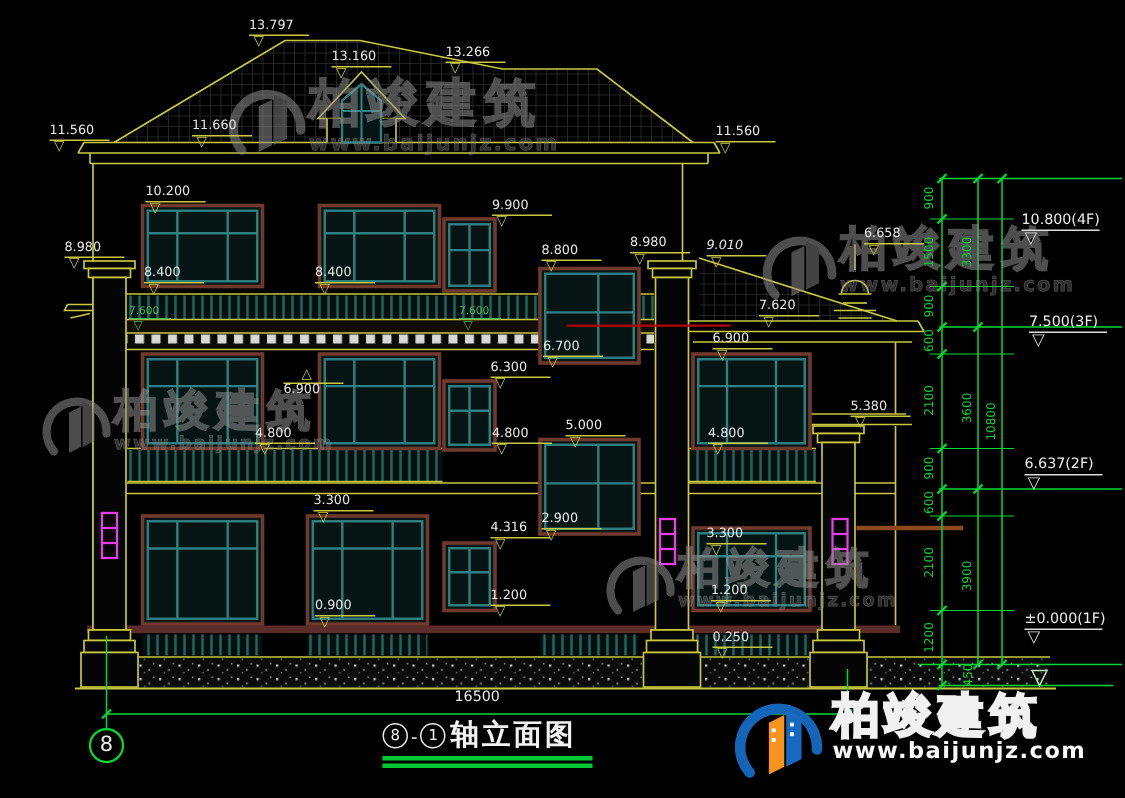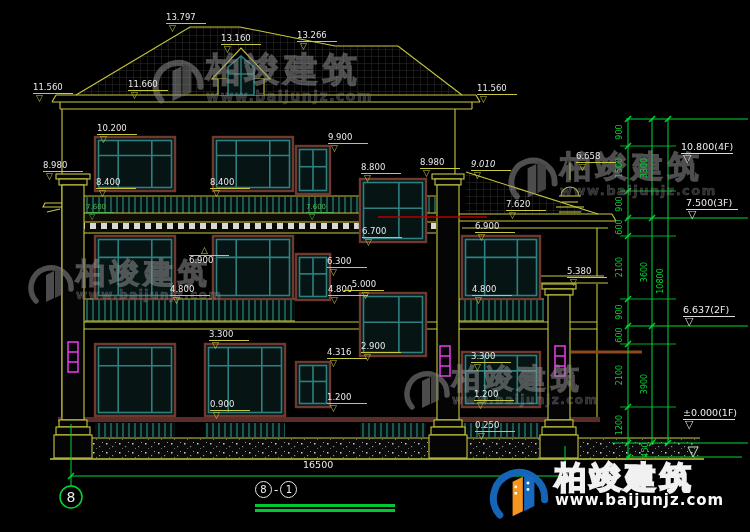--- a/index.html
+++ b/index.html
@@ -347,39 +347,39 @@
       <div class="flag" style="left: 43px; top: 161px;"><span>8.980</span><span class="ln"></span><span class="tri">▽</span></div>
       <div class="flag" style="left: 96px; top: 178px;"><span>8.400</span><span class="ln"></span><span class="tri">▽</span></div>
       <div class="flag" style="left: 210px; top: 178px;"><span>8.400</span><span class="ln"></span><span class="tri">▽</span></div>
       <div class="flag" style="left: 361px; top: 163px;"><span>8.800</span><span class="ln"></span><span class="tri">▽</span></div>
       <div class="flag" style="left: 420px; top: 158px;"><span>8.980</span><span class="ln"></span><span class="tri">▽</span></div>
       <div class="flag" style="left: 471px; top: 160px; font-style: italic;"><span>9.010</span><span class="ln"></span><span class="tri">▽</span></div>
       <div class="flag" style="left: 576px; top: 152px;"><span>6.658</span><span class="ln"></span><span class="tri">▽</span></div>
       <div class="flag" style="left: 506px; top: 200px;"><span>7.620</span><span class="ln"></span><span class="tri">▽</span></div>
       <div class="flag" style="left: 475px; top: 222px;"><span>6.900</span><span class="ln"></span><span class="tri">▽</span></div>
       <div class="flag" style="left: 362px; top: 227px;"><span>6.700</span><span class="ln"></span><span class="tri">▽</span></div>
-      <div class="flag" style="left: 327px; top: 241px; margin-top: 16px;"><span>6.300</span><span class="ln"></span><span class="tri">▽</span></div>
+      <div class="flag" style="left: 327px; top: 241px;"><span>6.300</span><span class="ln"></span><span class="tri">▽</span></div>
       <div class="flag up" style="left: 189px; top: 246px;"><span class="tri">△</span><span class="ln"></span><span>6.900</span></div>
       <div class="flag green" style="left: 86px; top: 204px;"><span>7.600</span><span class="ln"></span><span class="tri">▽</span></div>
       <div class="flag green" style="left: 306px; top: 204px;"><span>7.600</span><span class="ln"></span><span class="tri">▽</span></div>
       <div class="flag" style="left: 567px; top: 267px;"><span>5.380</span><span class="ln"></span><span class="tri">▽</span></div>
       <div class="flag" style="left: 170px; top: 285px;"><span>4.800</span><span class="ln"></span><span class="tri">▽</span></div>
       <div class="flag" style="left: 328px; top: 285px;"><span>4.800</span><span class="ln"></span><span class="tri">▽</span></div>
-      <div class="flag" style="left: 344px; top: 280px; text-align: center;"><span>5.000</span><span class="ln"></span><span class="tri">▽</span></div>
+      <div class="flag" style="left: 377px; top: 280px;"><span>5.000</span><span class="ln"></span><span class="tri">▽</span></div>
       <div class="flag" style="left: 472px; top: 285px;"><span>4.800</span><span class="ln"></span><span class="tri">▽</span></div>
       <div class="flag" style="left: 209px; top: 330px;"><span>3.300</span><span class="ln"></span><span class="tri">▽</span></div>
       <div class="flag" style="left: 327px; top: 348px;"><span>4.316</span><span class="ln"></span><span class="tri">▽</span></div>
       <div class="flag" style="left: 361px; top: 342px;"><span>2.900</span><span class="ln"></span><span class="tri">▽</span></div>
       <div class="flag" style="left: 471px; top: 352px;"><span>3.300</span><span class="ln"></span><span class="tri">▽</span></div>
       <div class="flag" style="left: 327px; top: 393px;"><span>1.200</span><span class="ln"></span><span class="tri">▽</span></div>
       <div class="flag" style="left: 210px; top: 400px;"><span>0.900</span><span class="ln"></span><span class="tri">▽</span></div>
       <div class="flag" style="left: 474px; top: 390px;"><span>1.200</span><span class="ln"></span><span class="tri">▽</span></div>
       <div class="flag" style="left: 475px; top: 421px;"><span>0.250</span><span class="ln"></span><span class="tri">▽</span></div>
       <div class="lvl" style="left: 681px; top: 98px; margin-top: 44px;"><span>10.800(4F)</span><span class="ln"></span><span class="tri">▽</span></div>
-      <div class="lvl" style="left: 686px; top: 198px;"><span>7.500(3F)</span><span class="ln"></span><span class="tri">▽</span></div>
+      <div class="lvl" style="left: 686px; top: 210px;"><span>7.500(3F)</span><span class="ln"></span><span class="tri">▽</span></div>
       <div class="lvl" style="left: 683px; top: 305px;"><span>6.637(2F)</span><span class="ln"></span><span class="tri">▽</span></div>
       <div class="lvl" style="left: 683px; top: 408px;"><span>±0.000(1F)</span><span class="ln"></span><span class="tri">▽</span></div>
       <div class="vdim" style="left: 620px; top: 132px;">900</div>
       <div class="vdim" style="left: 620px; top: 168px;">1500</div>
       <div class="vdim" style="left: 620px; top: 204px;">900</div>
       <div class="vdim" style="left: 620px; top: 227px;">600</div>
       <div class="vdim" style="left: 620px; top: 267px;">2100</div>
       <div class="vdim" style="left: 620px; top: 312px;">900</div>
       <div class="vdim" style="left: 620px; top: 335px;">600</div>
       <div class="vdim" style="left: 620px; top: 375px;">2100</div>
@@ -438,20 +438,21 @@
       </div>
     </div>
 
 <div class="dim16500">16500</div>
 <div class="bubble8">8</div>
 
 <div class="titleblock">
   <span class="tcirc">8</span>
   <span class="tdash">-</span>
   <span class="tcirc">1</span>
+  <span class="ttext">轴立面图</span>
 </div>
 <div class="tu" style="top:504px"></div>
 <div class="tu" style="top:509px"></div>
 
 <div class="footer-logo">
   <svg width="64" height="64" viewBox="0 0 100 100">
     <path d="M20,86 A40,40 0 1 1 90,62" fill="none" stroke="#1465b8" stroke-width="11" stroke-linecap="round"></path>
     <polygon points="40,34 56,26 56,80 40,88" fill="#f7941d"></polygon>
     <polygon points="58,20 74,28 74,72 58,80" fill="#1769c0"></polygon>
     <rect x="43" y="40" width="4" height="4" fill="#fff"></rect>

